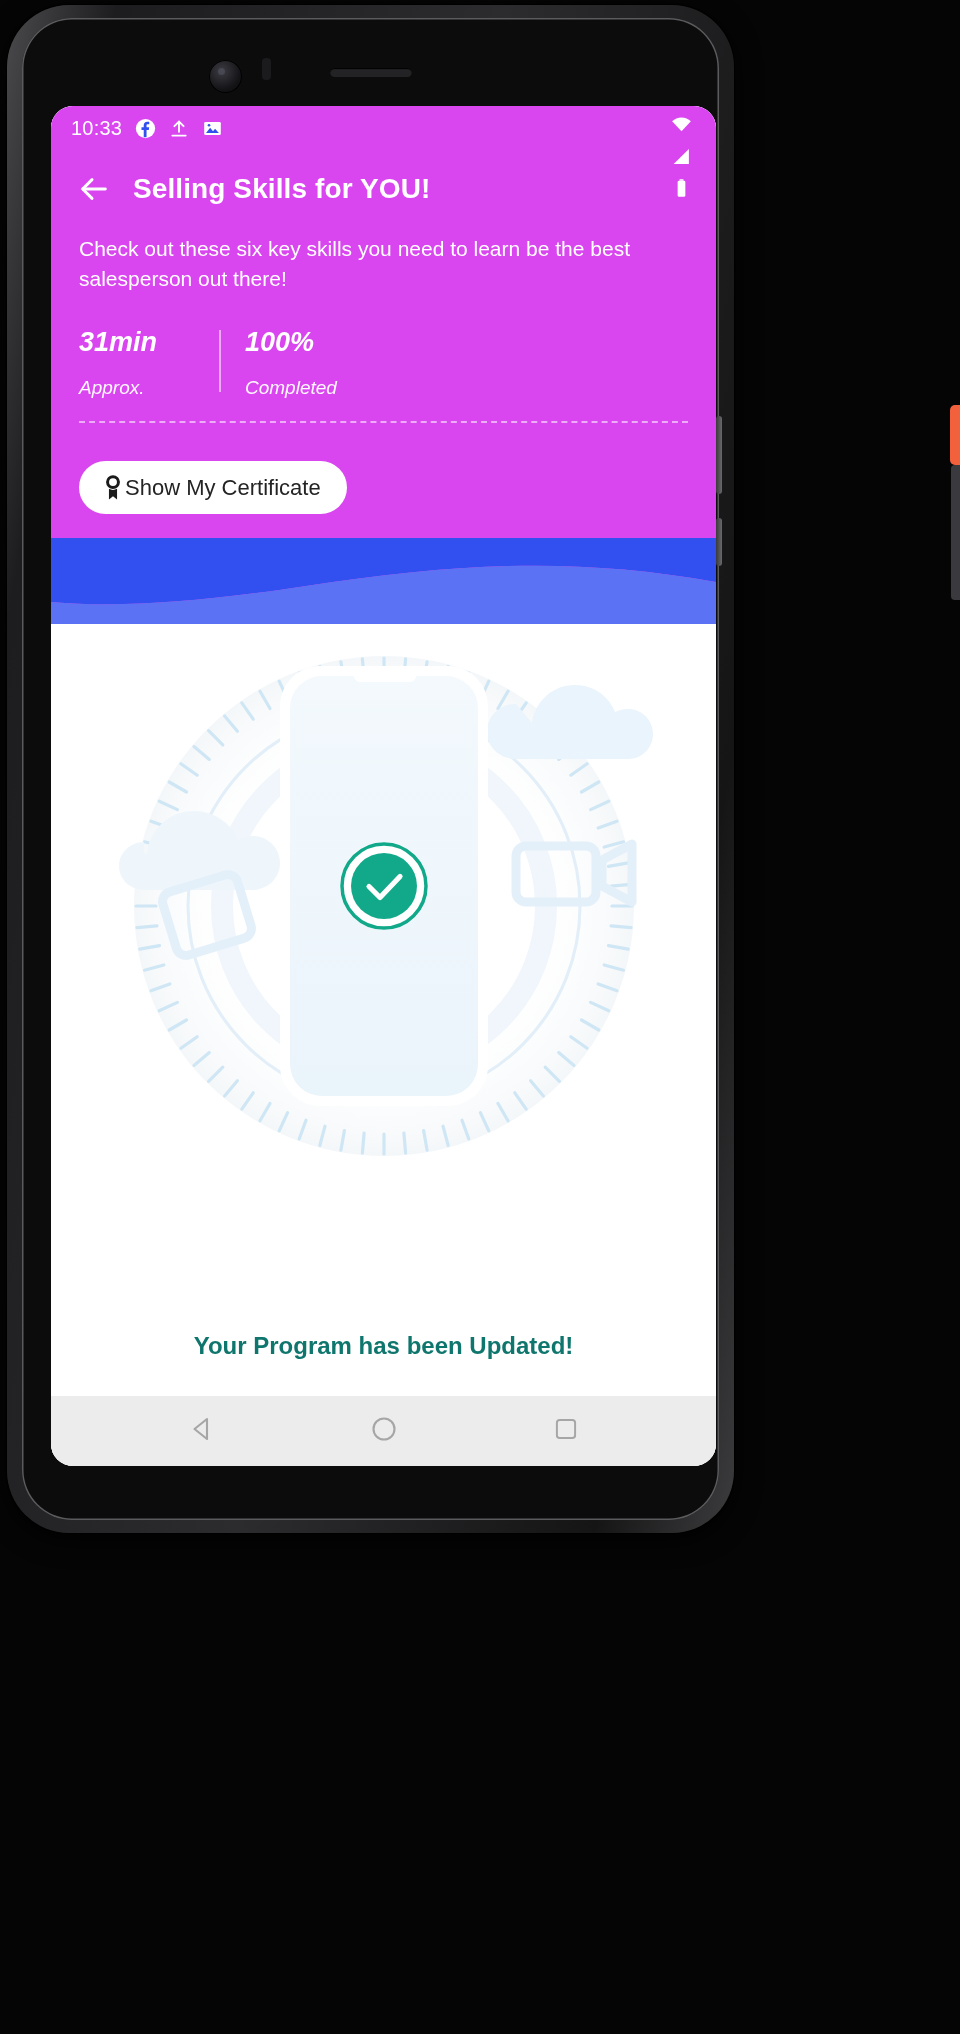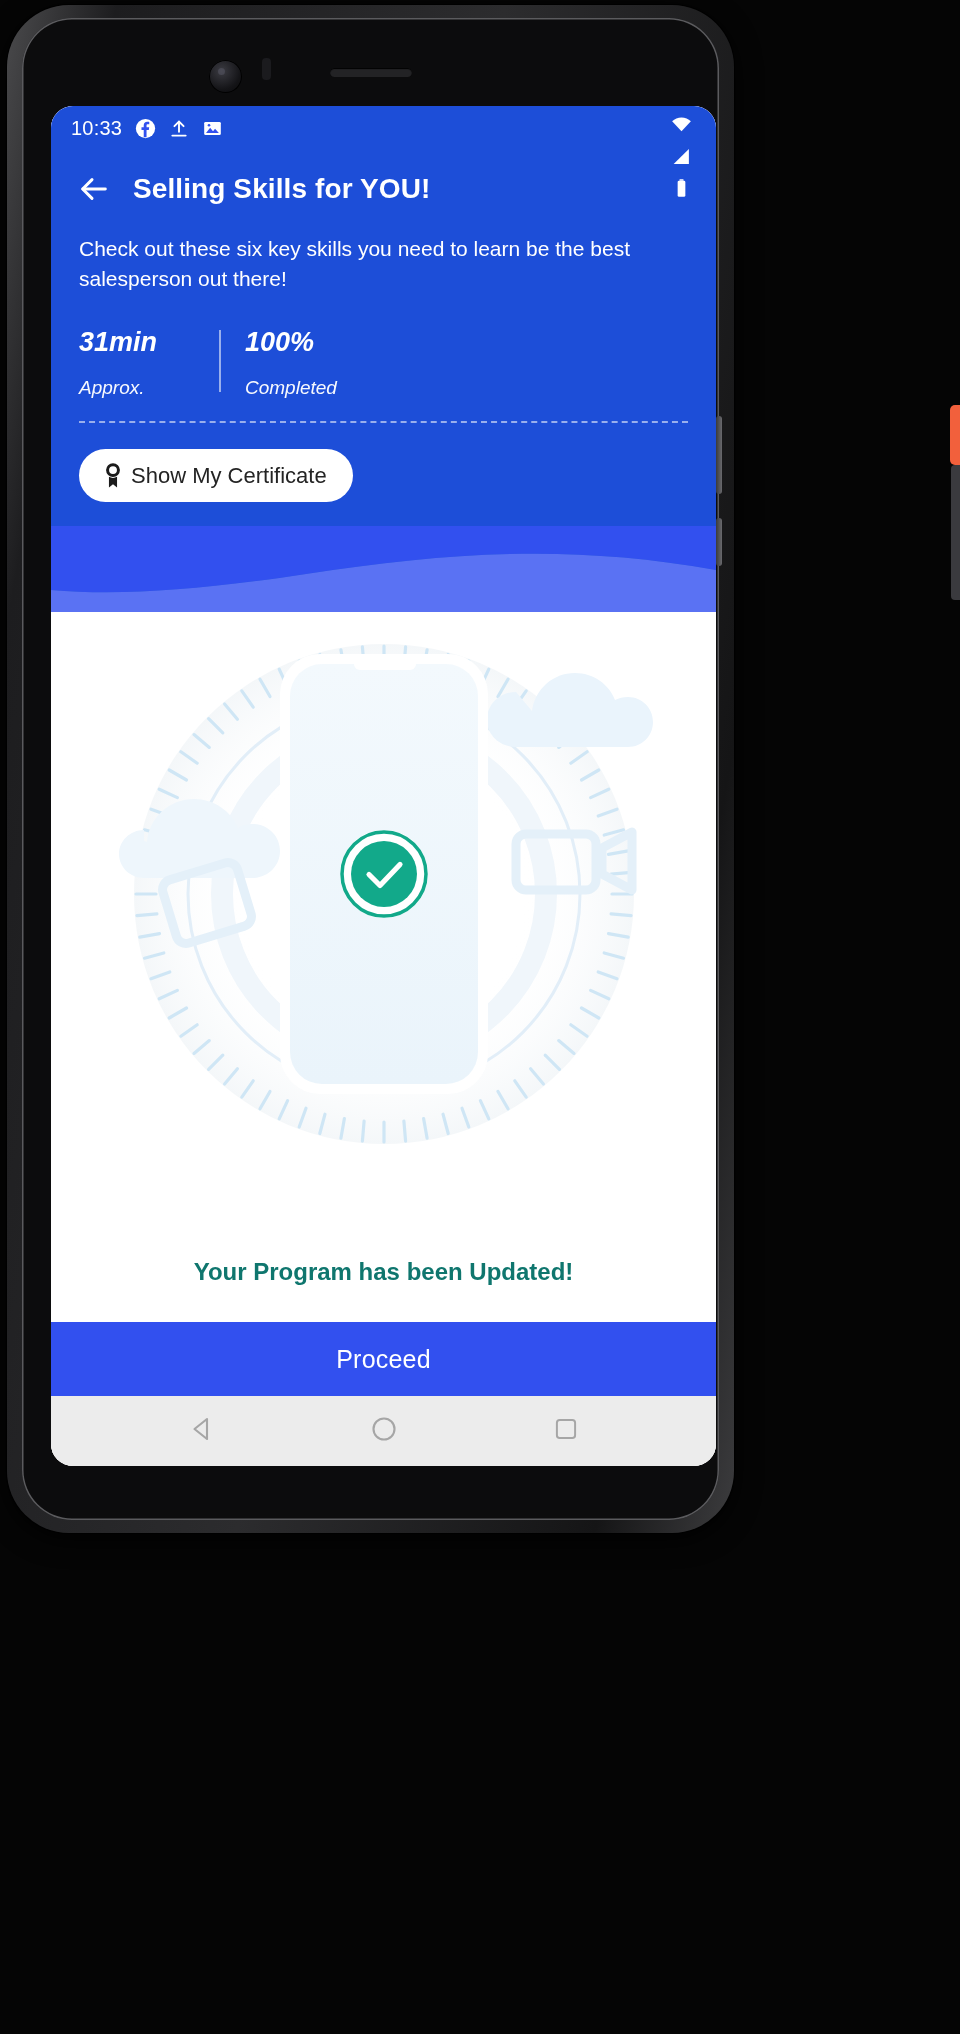--- a/index.html
+++ b/index.html
@@ -54,21 +54,21 @@
   }
   .edge-dark{
     position:absolute; right:0; top:465px; width:9px; height:135px;
     background:#3a3a3e; border-radius:4px 0 0 4px;
   }
 
   
   .app{position:absolute;inset:0;background:#fff;display:flex;flex-direction:column;}
 
   .hero{
-    position:relative; background:#1d4ed8; color:#fff;
+    position:relative; background:#d946ef; color:#fff;
     padding:0; flex:0 0 auto; overflow:hidden;
   }
   .statusbar{
     height:44px; display:flex; align-items:center;
     padding:0 18px 0 20px; font-size:19px; font-weight:400;
   }
   .sb-left{display:flex;align-items:center;gap:13px;}
   .sb-right{margin-left:auto;display:flex;align-items:center;gap:11px;flex-direction:column;}
   .sb-time{font-size:20px;letter-spacing:.2px;}
   .ic{display:inline-flex;align-items:center;justify-content:center;}
@@ -94,23 +94,23 @@
   .stat-lbl{font-size:19px;font-weight:400;margin-top:20px;opacity:.97;}
   .stat-div{width:2px;height:62px;background:rgba(255,255,255,.55);margin-top:2px;}
 
   .dash-rule{
     margin:22px 28px 0 28px; height:0;
     border-top:2px dashed rgba(255,255,255,.55);
   }
 
   .cert-wrap{padding:26px 28px 0 28px;}
   .cert-btn{
-    display:inline-flex;align-items:center;gap:6px;
+    display:inline-flex;align-items:center;gap:0;
     background:#fff;color:#242424;border:none;border-radius:30px;
-    padding:13px 26px 13px 22px;font-size:22px;font-family:inherit;cursor:pointer;
+    padding:13px 26px 13px 22px;font-size:22px;font-family:inherit;cursor:pointer;margin-top:12px;
   }
   .wave{display:block;width:100%;height:86px;margin-top:24px;}
 
   
   .illo-area{
     position:relative;flex:1 1 auto;background:#fff;
     display:flex;flex-direction:column;align-items:center;justify-content:flex-start;
   }
   .illo{display:block;margin-top:10px;}
   .updated-text{
@@ -367,21 +367,20 @@
                 <circle cx="300" cy="252" r="44" fill="#ffffff"></circle>
                 <circle cx="300" cy="252" r="42" fill="none" stroke="#12a98a" stroke-width="3.5"></circle>
                 <circle cx="300" cy="252" r="33" fill="#12a98a"></circle>
                 <path d="M285 252.5l11 11 20-21" fill="none" stroke="#fff" stroke-width="5.2" stroke-linecap="round" stroke-linejoin="round"></path>
               </g>
             </svg>
 
             <div class="updated-text">Your Program has been Updated!</div>
           </div>
 
-          <button class="proceed">Proceed</button>
 
           <div class="navbar">
             <span class="nav-ic">
               <svg width="30" height="30" viewBox="0 0 24 24" fill="none" stroke="#6d6d6d" stroke-width="1.7" stroke-linejoin="round">
                   <path d="M16 4 6 12l10 8z"></path>
                 </svg>
             </span>
             <span class="nav-ic">
               <svg width="30" height="30" viewBox="0 0 24 24" fill="none" stroke="#6d6d6d" stroke-width="1.7">
                   <circle cx="12" cy="12" r="8.4"></circle>

